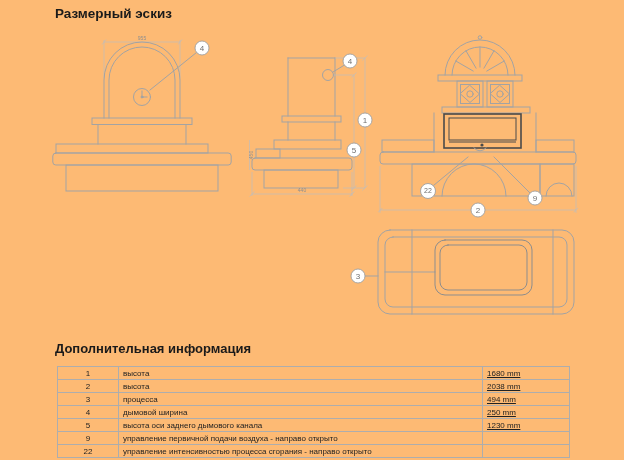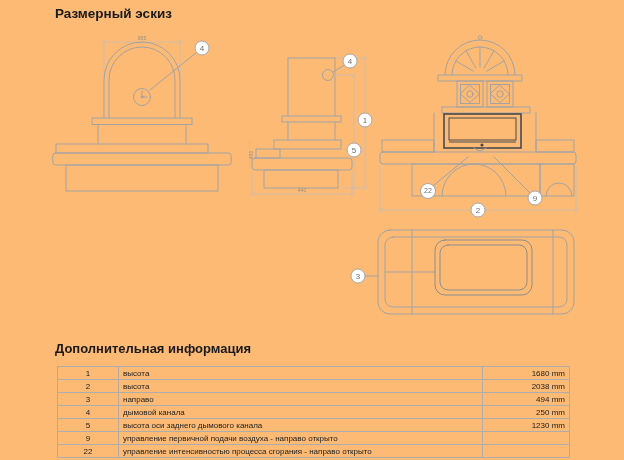--- a/index.html
+++ b/index.html
@@ -18,21 +18,21 @@
   .co text{fill:#6f6f6f;font-size:8px;text-anchor:middle;}
   .spec-table{
     position:absolute;left:57px;top:366px;width:513px;
     border-collapse:collapse;table-layout:fixed;
   }
   .spec-table td{
     border:1px solid #adadad;font-size:8px;height:12px;line-height:11px;
     padding:0 4px;color:#222;overflow:hidden;white-space:nowrap;
   }
   .c-num{width:52px;text-align:center;}
-  .c-val{width:78px;text-align:right;}
+  .c-val{width:78px;text-align:left;text-decoration:underline;}
 </style>
 </head>
 <body>
 
 <div class="page">
 
   <h1 class="h-main">Размерный эскиз</h1>
 
   <svg class="drw" style="left:52px;top:28px" width="180" height="170" viewBox="0 0 180 170">
     <g class="dim">
@@ -200,26 +200,26 @@
         <td class="c-desc">высота</td>
         <td class="c-val">1680 mm</td>
       </tr>
       <tr>
         <td class="c-num">2</td>
         <td class="c-desc">высота</td>
         <td class="c-val">2038 mm</td>
       </tr>
       <tr>
         <td class="c-num">3</td>
-        <td class="c-desc">направо</td>
+        <td class="c-desc">процесса</td>
         <td class="c-val">494 mm</td>
       </tr>
       <tr>
         <td class="c-num">4</td>
-        <td class="c-desc">дымовой канала</td>
+        <td class="c-desc">дымовой ширина</td>
         <td class="c-val">250 mm</td>
       </tr>
       <tr>
         <td class="c-num">5</td>
         <td class="c-desc">высота оси заднего дымового канала</td>
         <td class="c-val">1230 mm</td>
       </tr>
       <tr>
         <td class="c-num">9</td>
         <td class="c-desc">управление первичной подачи воздуха - направо открыто</td>

